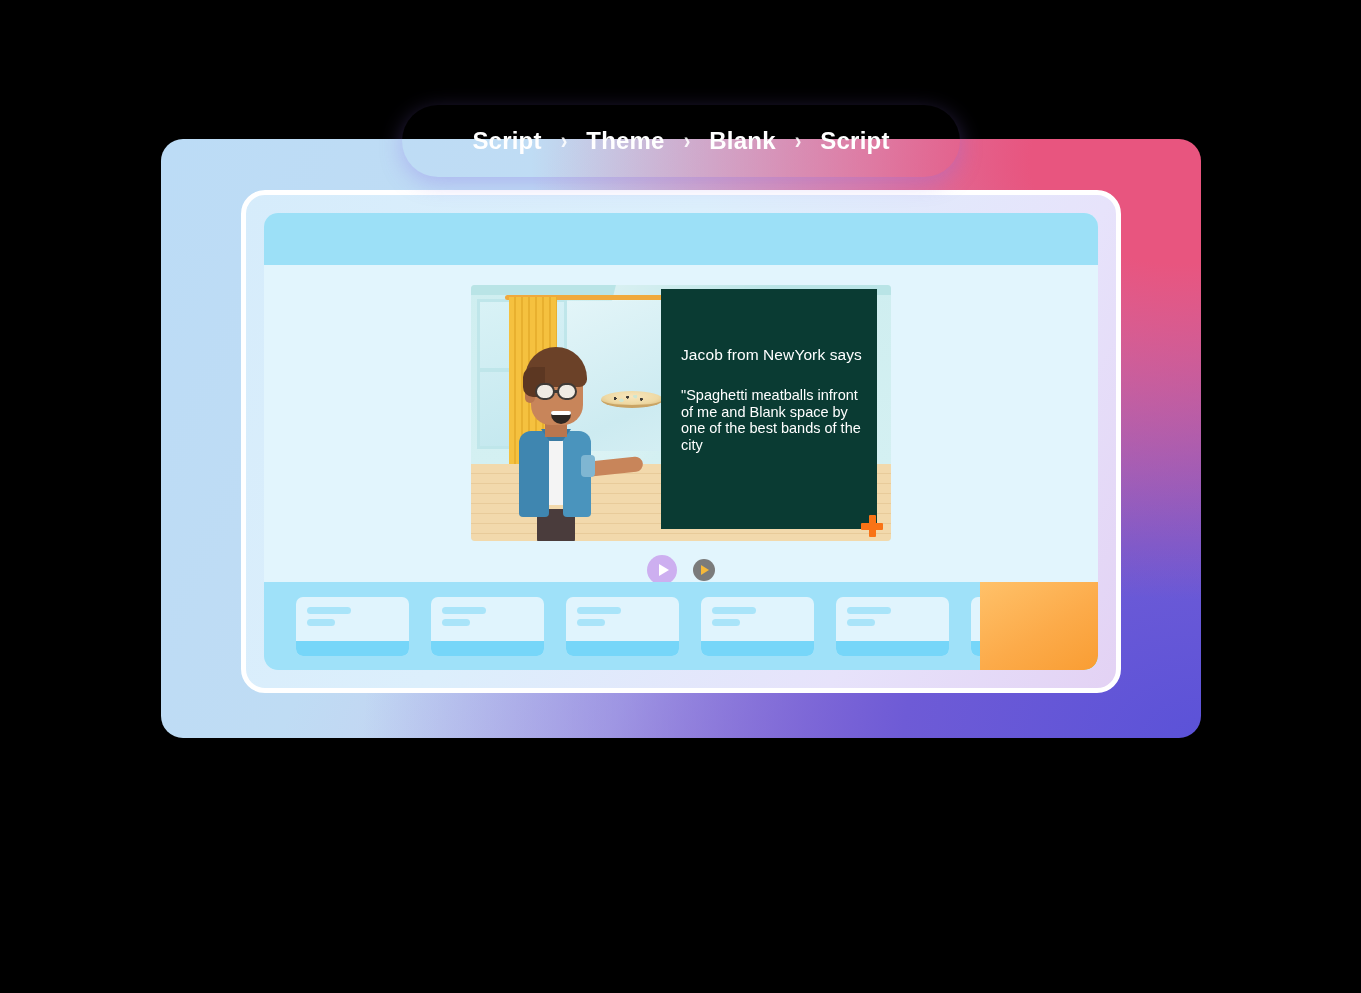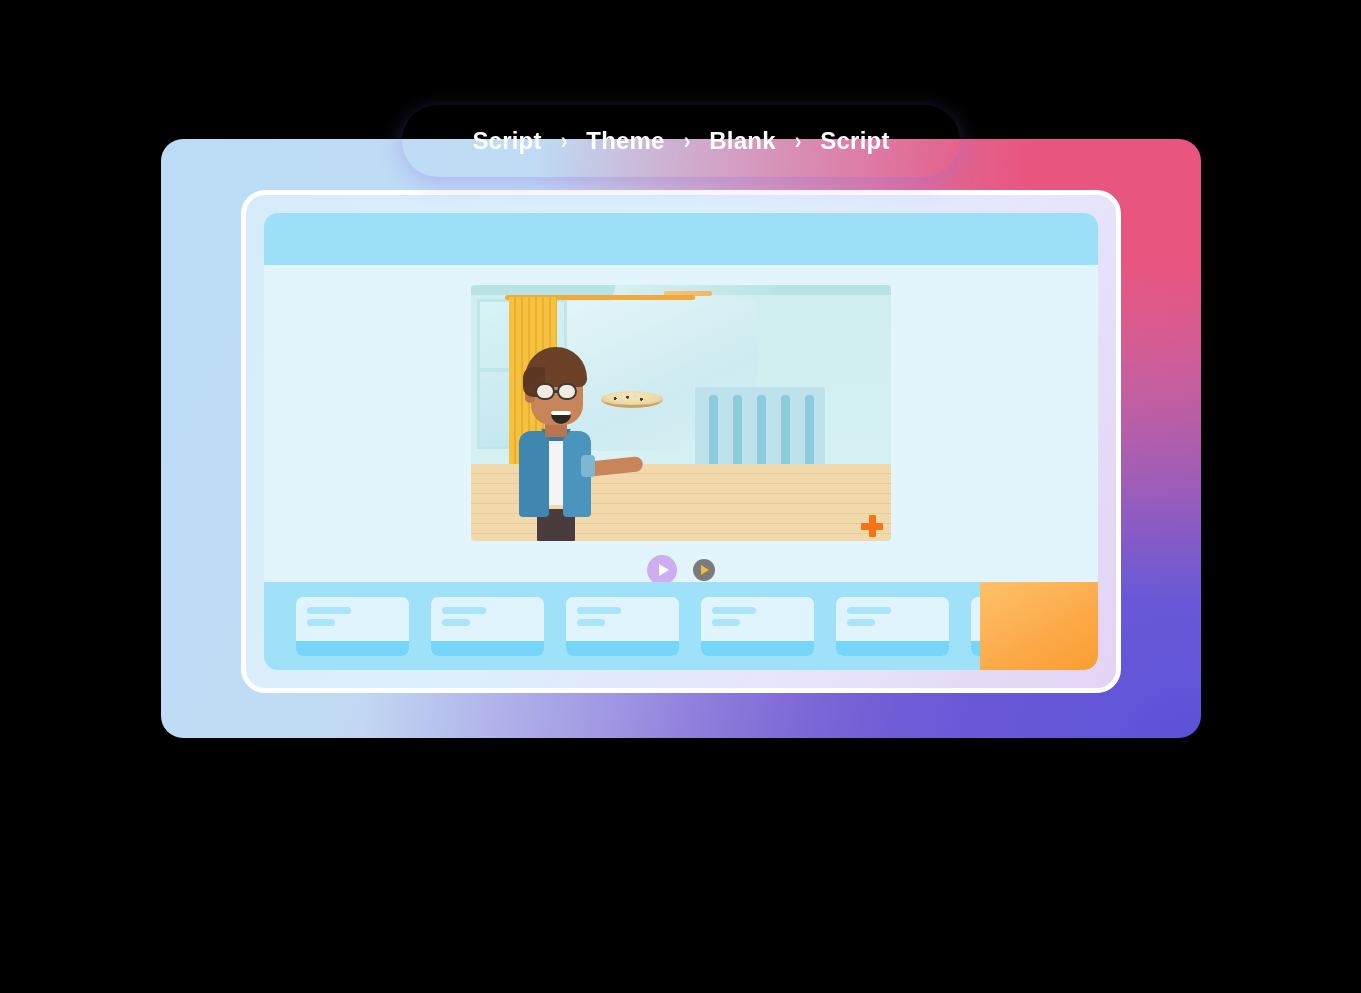--- a/index.html
+++ b/index.html
@@ -376,20 +376,24 @@
               <div class="ch-hair2"></div>
               <div class="ch-glass-l"></div>
               <div class="ch-glass-r"></div>
               <div class="ch-bridge"></div>
               <div class="ch-mouth"></div>
               <div class="ch-teeth"></div>
             </div>
             <div class="pizza"></div>
           </div>
 
+          <div class="text-panel">
+            <div class="tp-title">Jacob from NewYork says</div>
+            <div class="tp-quote">"Spaghetti meatballs infront of me and Blank space by one of the best bands of the city</div>
+          </div>
 
           <div class="plus-icon"></div>
         </div>
 
         <div class="controls">
           <div class="play-main">
             <div class="tri"></div>
           </div>
           <div class="play-mini">
             <div class="tri"></div>

